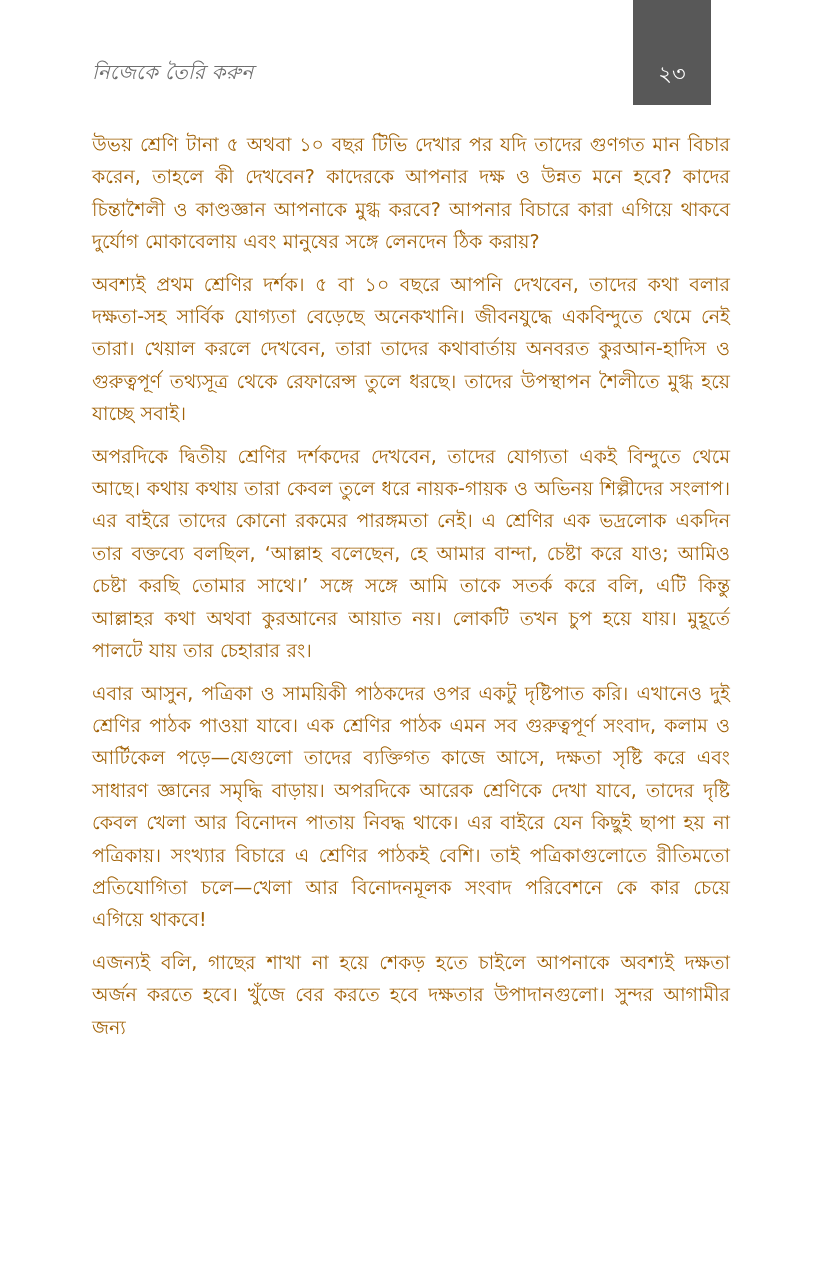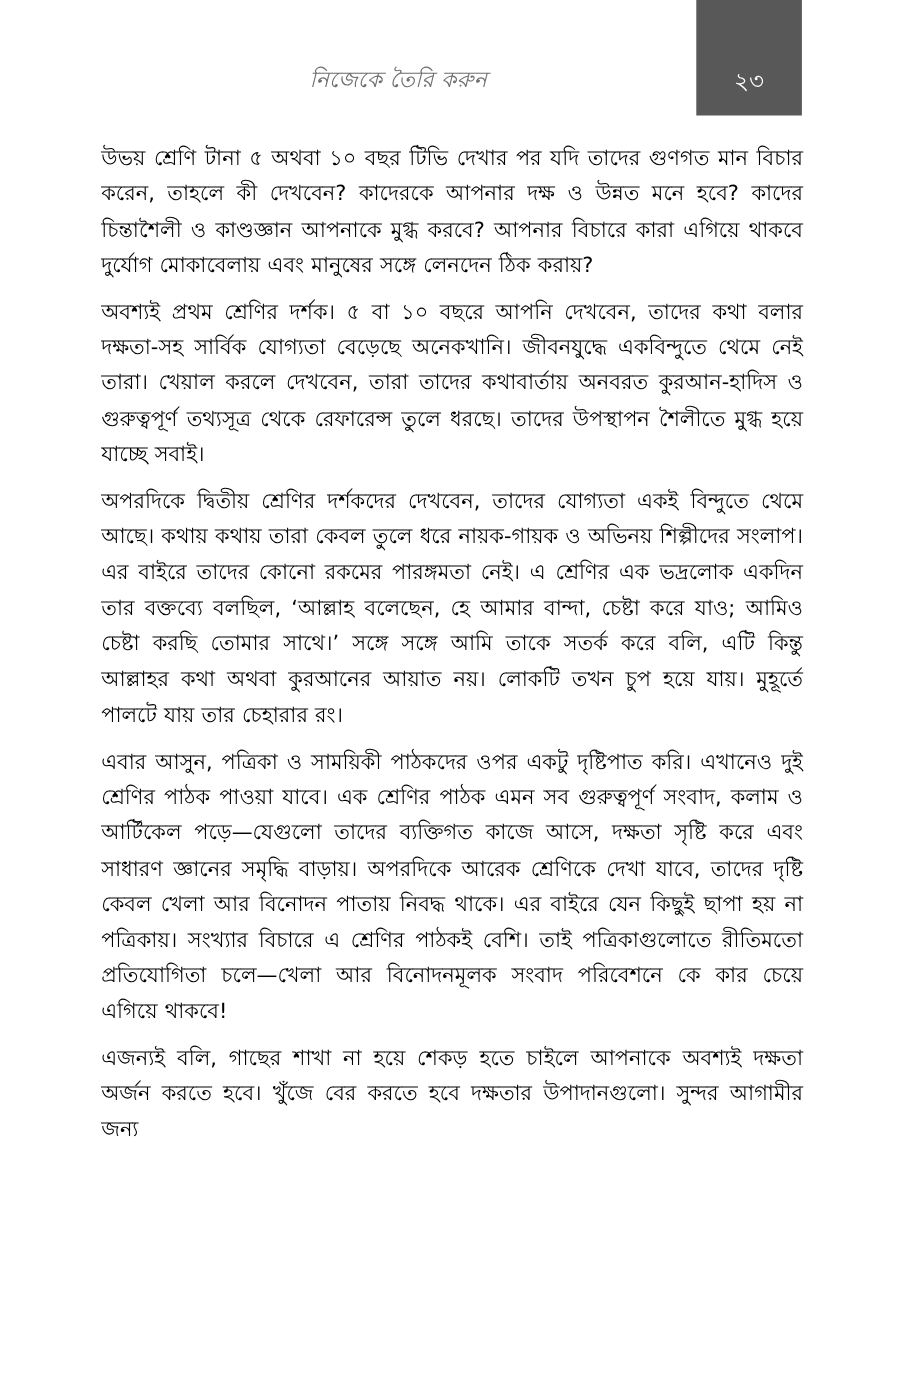--- a/index.html
+++ b/index.html
@@ -21,36 +21,35 @@
     overflow: hidden;
     box-sizing: border-box;
   }
 
   
   .running-head {
     position: absolute;
     top: 58px;
     left: 92px;
     width: 540px;
-    text-align: center;
     font-family: "DejaVu Sans", "Liberation Sans", sans-serif;
     font-style: italic;
     font-size: 20px;
     line-height: 28px;
     color: #6f6f6f;
     letter-spacing: 0.2px;
     white-space: nowrap;
   }
 
   
   .page-number-tab {
     position: absolute;
     top: 0;
     left: 633px;
-    width: 96px;
+    width: 78px;
     height: 105px;
     background: #585858;
   }
 
   .page-number-tab .page-number {
     position: absolute;
     left: 0;
     right: 0;
     top: 62px;
     text-align: center;
@@ -66,21 +65,21 @@
     top: 128px;
     left: 92px;
     width: 638px;
   }
 
   .body-text p {
     margin: 0 0 10px 0;
     font-family: "DejaVu Sans", "Liberation Sans", sans-serif;
     font-size: 19px;
     line-height: 32.4px;
-    color: #000000;
+    color: #a16207;
     text-align: justify;
     text-justify: inter-word;
     word-spacing: 0.5px;
     -webkit-hyphens: none;
     hyphens: none;
   }
 
   .body-text p:last-child {
     margin-bottom: 0;
   }

